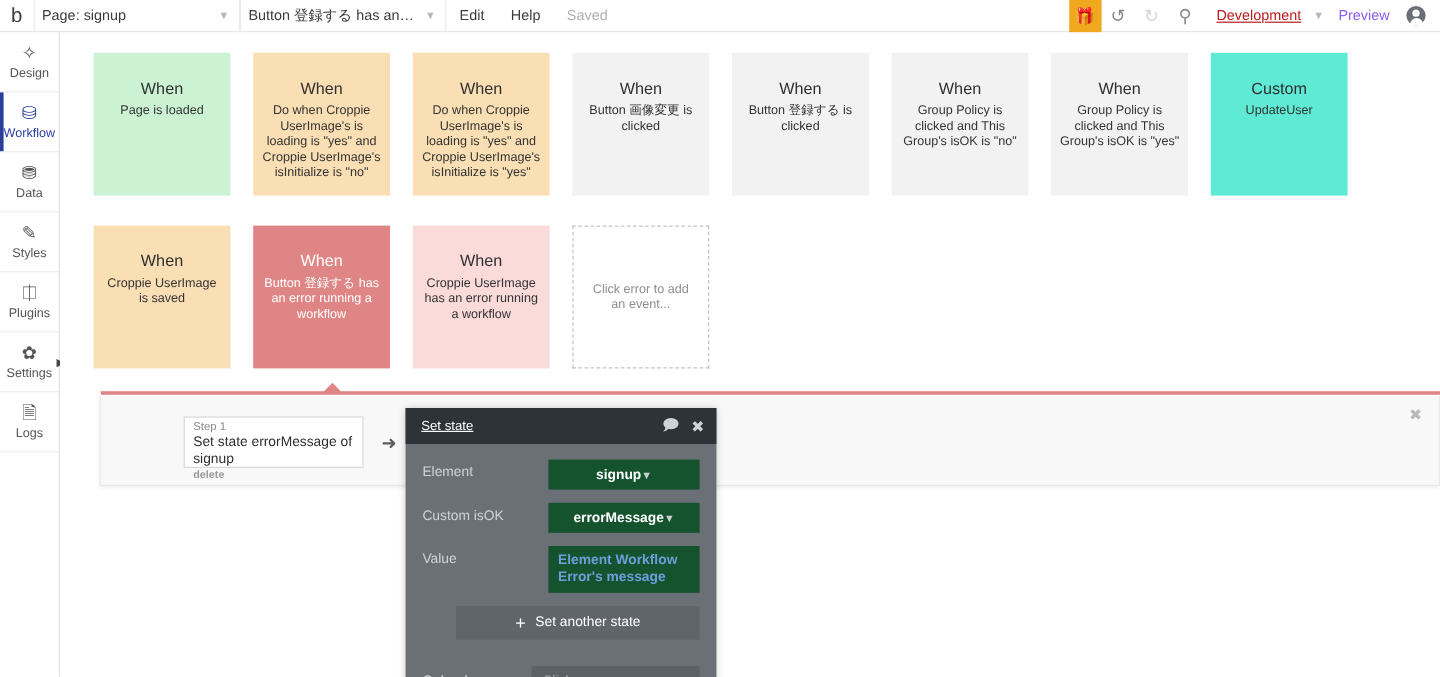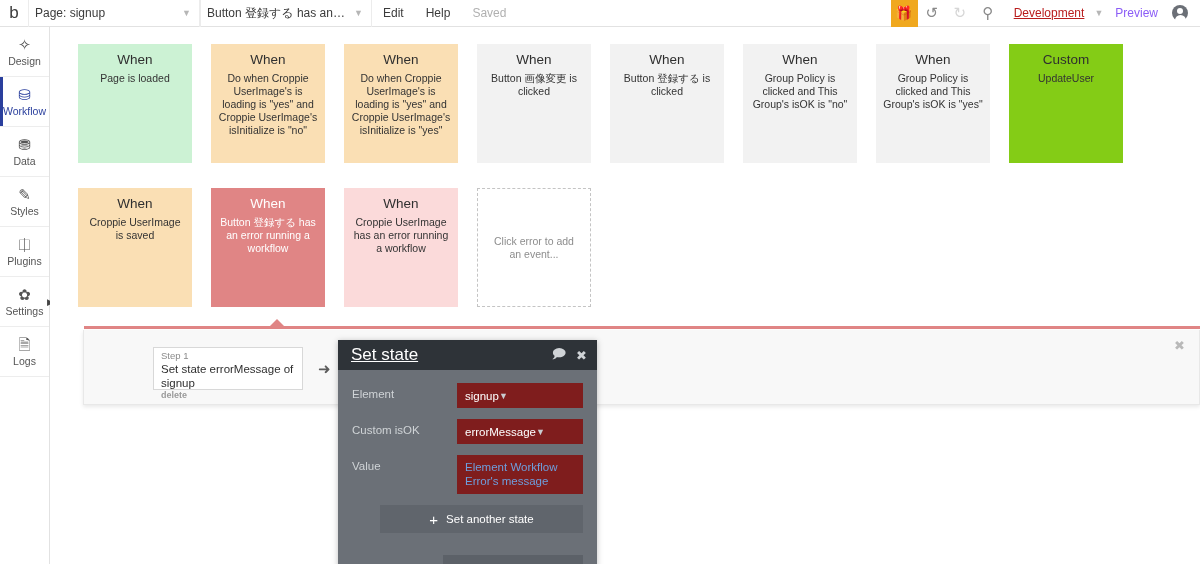--- a/index.html
+++ b/index.html
@@ -64,28 +64,28 @@
     content: ""; position: absolute; left: 0; top: 0; bottom: 0; width: 3px; background: #2a3f9d;
   }
   .rail-arrow { position: absolute; right: -5px; top: 270px; font-size: 9px; color: #444; }
 
   
   .canvas { position: absolute; top: 27px; left: 50px; width: 1150px; height: 537px;
             background: #fff; }
   .cards { position: absolute; left: 28px; top: 17px; }
   .row { display: flex; gap: 19px; margin-bottom: 25px; }
   .card {
-    width: 114px; height: 119px; padding: 6px 7px 0;
+    width: 114px; height: 119px; padding: 20px 7px 0;
     text-align: center; font-size: 10.5px; line-height: 13px; color: #333;
   }
   .card .when { font-size: 13.5px; line-height: 20px; color: #2f2f2f; margin-bottom: 2px; }
   .card.green { background: #ccf2d4; }
   .card.orange { background: #fadfb4; }
   .card.grey { background: #f2f2f2; }
-  .card.pink { background: #84cc16; }
+  .card.pink { background: #5eead4; }
   .card.lightpink { background: #fbdada; }
   .card.selected { background: #e08585; color: #fff; }
   .card.selected .when { color: #fff; }
   .card.add {
     border: 1px dashed #c4c4c4; background: #fff; color: #8d8d8d;
     display: flex; align-items: center; justify-content: center; padding: 0 14px;
   }
 
   
   .sep { position: absolute; left: 34px; top: 299px; width: 1116px; height: 3px;
@@ -113,30 +113,30 @@
   
   .dialog {
     position: absolute; left: 288px; top: 313px; width: 259px; height: 251px;
     background: #6b7077; color: #e7e9ea; font-size: 11.5px;
     box-shadow: 0 1px 6px rgba(0,0,0,.25);
   }
   .dlg-head {
     height: 30px; background: #2e3338; display: flex; align-items: center;
     padding: 0 10px 0 13px;
   }
-  .dlg-title { font-size: 17px; color: #fff; text-decoration: underline; }
+  .dlg-title { font-size: 11px; color: #fff; text-decoration: underline; }
   .dlg-head .sp { margin-left: auto; display: flex; align-items: center; gap: 10px; }
   .dlg-head .ic { color: #cfd3d6; font-size: 13px; }
   .dlg-body { padding: 13px 14px 0; }
   .frow { display: flex; align-items: flex-start; margin-bottom: 11px; }
   .flabel { width: 105px; color: #cfd3d6; padding-top: 5px; font-size: 11.5px; }
   .fctl {
-    flex: 1; background: #7f1d1d; min-height: 25px; padding: 5px 8px;
-    display: flex; align-items: center; justify-content: flex-start;
-    color: #fff; font-size: 11.5px;
+    flex: 1; background: #14532d; min-height: 25px; padding: 5px 8px;
+    display: flex; align-items: center; justify-content: center;
+    color: #fff; font-size: 11.5px; font-weight: bold;
   }
   .fctl.val { display: block; color: #6e9fdd; line-height: 14px; padding: 5px 8px 6px; }
   .fctl .cr { color: #c9ccd0; font-size: 9px; }
   .btn-add {
     margin: 8px 14px 0 42px; height: 28px; background: #616token;
     background: #60656c; display: flex; align-items: center; justify-content: center;
     gap: 8px; color: #fff; font-size: 11.5px;
   }
   .btn-add .plus { font-size: 15px; line-height: 1; }
   .onlyrow { display: flex; align-items: center; margin: 22px 14px 0 0; padding-left: 14px; }

